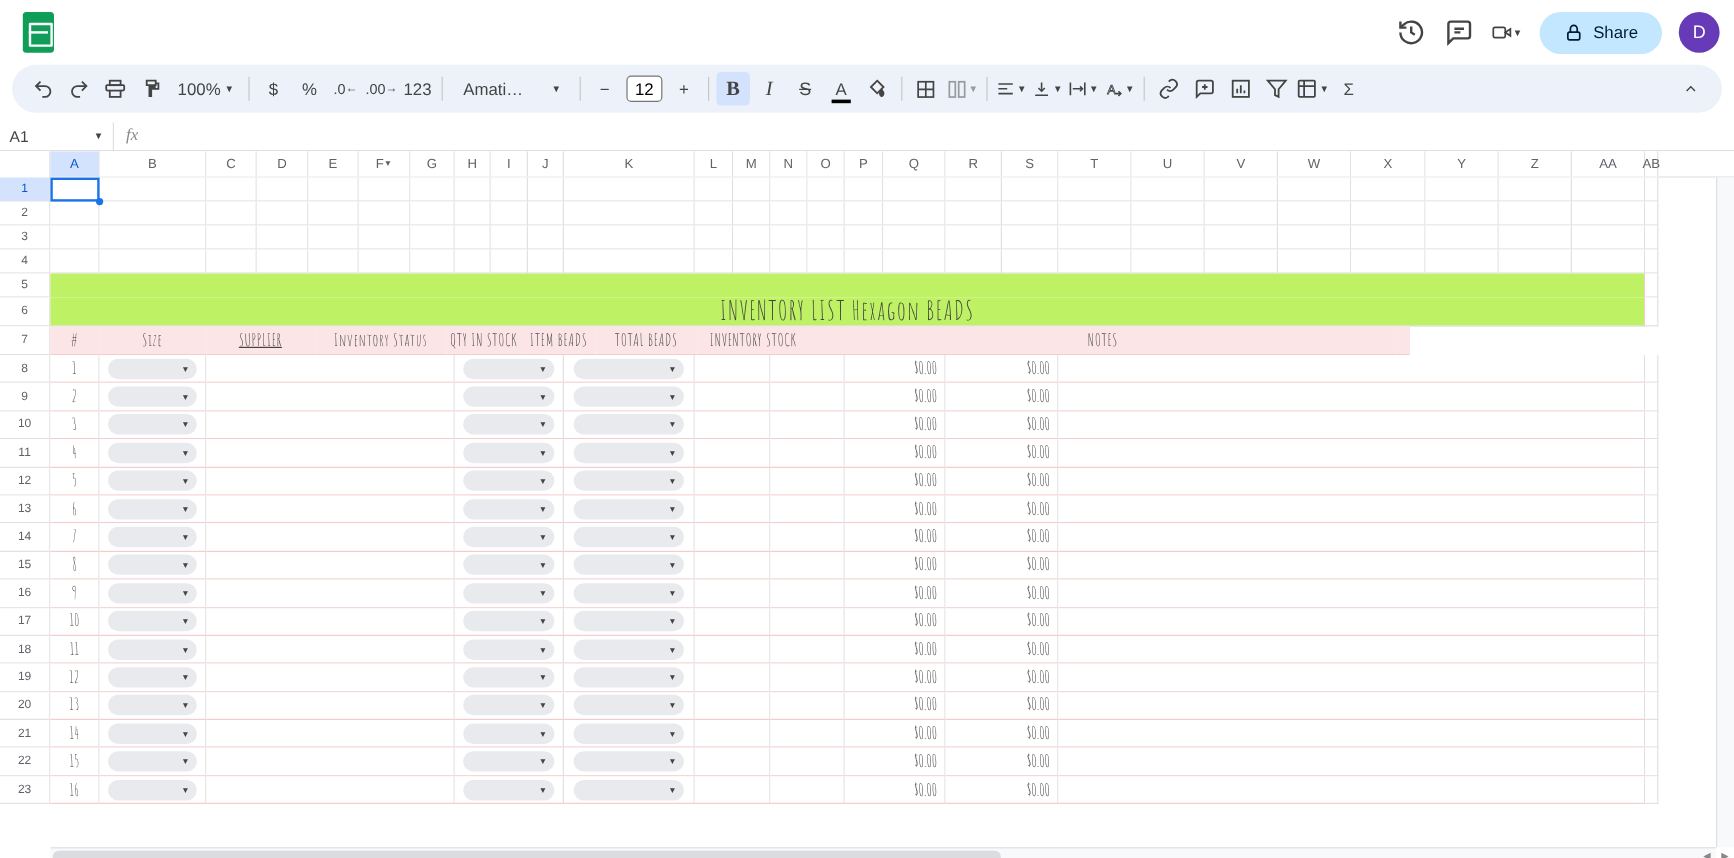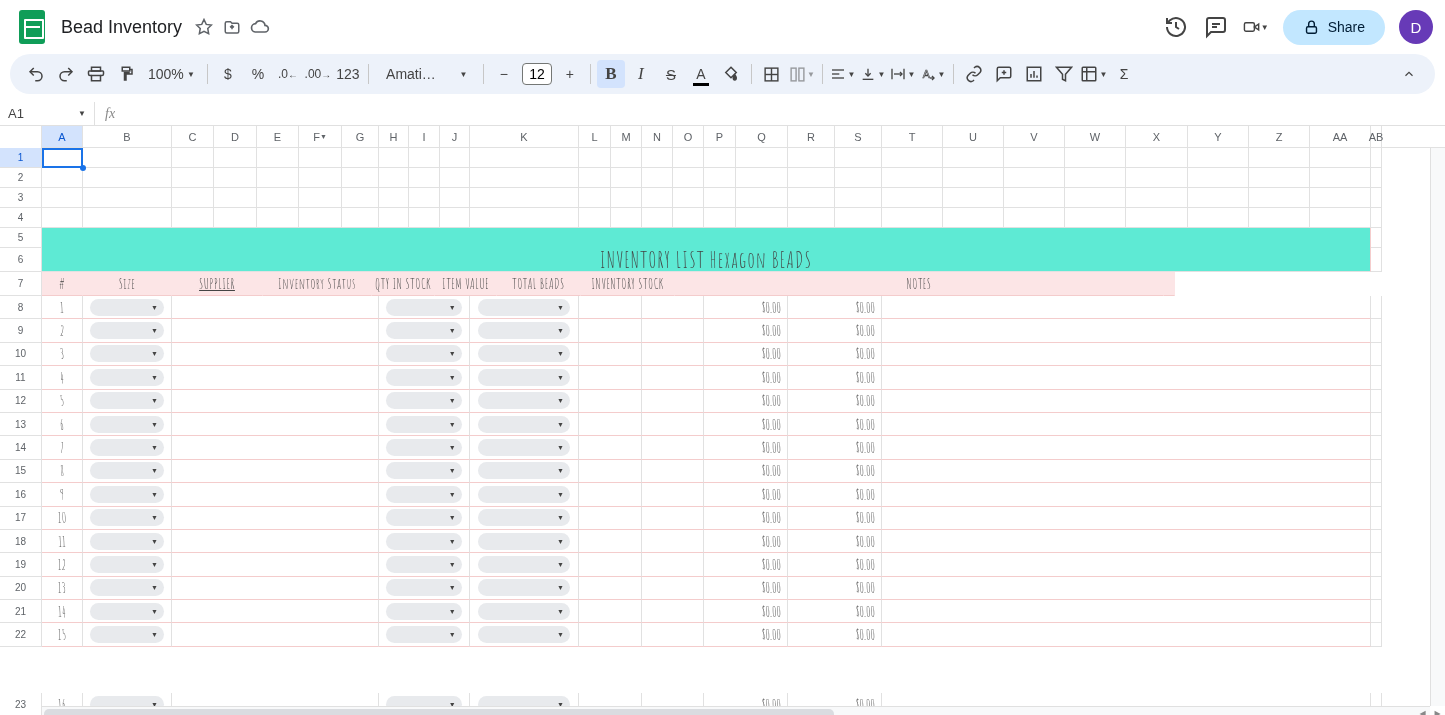--- a/index.html
+++ b/index.html
@@ -47,21 +47,21 @@
 .corner { width: 42px; height: 22px; border-right: 1px solid #e1e1e1; background: #fff; }
 .colh { display: flex; align-items: center; justify-content: center; font-size: 11px; color: #5f6368; border-right: 1px solid #e1e1e1; background: #fff; }
 .colh.sel { background: #d3e3fd; color: #0b57d0; }
 
 .rows { position: relative; }
 .row { display: flex; height: 20px; }
 .rowh { width: 42px; display: flex; align-items: center; justify-content: center; font-size: 10px; color: #5f6368; border-right: 1px solid #e1e1e1; border-bottom: 1px solid #e1e1e1; background: #fff; }
 .rowh.sel { background: #d3e3fd; color: #0b57d0; }
 .cell { border-right: 1px solid #e1e1e1; border-bottom: 1px solid #e1e1e1; display: flex; align-items: center; padding: 0 3px; font-size: 11px; background: #fff; }
 .row.tall { height: 24px; }
-.title-cell { background: #5eead4; font-family: 'Amatic SC', cursive; font-size: 22px; letter-spacing: 1px; display: flex; align-items: center; border-right: 1px solid #f4cccc; }
+.title-cell { background: #bef264; font-family: 'Amatic SC', cursive; font-size: 22px; letter-spacing: 1px; display: flex; align-items: center; border-right: 1px solid #f4cccc; }
 .header-cell { background: #fce5e6; font-family: 'Amatic SC', cursive; font-size: 14px; letter-spacing: 0.5px; justify-content: center; color: #444; border-right: 1px solid #fce5e6; border-bottom: 1px solid #f4cccc; }
 .data-cell { border-bottom: 1px solid #f4cccc; font-family: 'Amatic SC', cursive; font-size: 14px; }
 .num-cell { justify-content: center; }
 .chip { width: 90%; max-width: 90px; height: 17px; background: #e8eaed; border-radius: 9px; display: flex; align-items: center; justify-content: flex-end; padding-right: 6px; margin: 0 auto; cursor: pointer; }
 .chip-arrow { font-size: 7px; }
 .money { justify-content: flex-end; padding-right: 6px; font-family: 'Amatic SC', cursive; font-size: 14px; color: #222; }
 
 .selected-cell-outline { position: absolute; top: 22px; left: 42px; width: 41px; height: 20px; border: 2px solid #1a73e8; pointer-events: none; z-index: 5; }
 .selected-cell-handle { position: absolute; top: 39px; left: 80px; width: 6px; height: 6px; background: #1a73e8; border-radius: 50%; z-index: 6; }
 
@@ -71,39 +71,20 @@
 .nav-arrows { position: absolute; bottom: 0; right: 0; height: 14px; width: 30px; display: flex; font-size: 8px; align-items: center; justify-content: space-around; color: #888; }
 </style>
 </head>
 <body>
 
 <div class="titlebar">
   <div class="logo">
       <div class="logo-inner"></div>
     </div>
   <div class="title-col">
-    <div class="title-row">
-      <span class="doc-title">Bead Inventory</span>
-      <span class="title-icon">
-        <svg width="18" height="18" viewBox="0 0 24 24" fill="none" stroke="currentColor" stroke-width="2">
-            <polygon points="12 2 15 8.5 22 9.3 17 14 18.2 21 12 17.8 5.8 21 7 14 2 9.3 9 8.5"></polygon>
-          </svg>
-      </span>
-      <span class="title-icon">
-        <svg width="18" height="18" viewBox="0 0 24 24" fill="none" stroke="currentColor" stroke-width="2">
-            <path d="M3 7v11a2 2 0 0 0 2 2h14a2 2 0 0 0 2-2V9a2 2 0 0 0-2-2h-7l-2-2H5a2 2 0 0 0-2 2z"></path>
-            <path d="M12 10v5M9.5 12.5L12 10l2.5 2.5"></path>
-          </svg>
-      </span>
-      <span class="title-icon">
-        <svg width="20" height="20" viewBox="0 0 24 24" fill="none" stroke="currentColor" stroke-width="2">
-            <path d="M18 18a4 4 0 0 0 0-8 6 6 0 0 0-11.3-2A5 5 0 0 0 7 18h11z"></path>
-          </svg>
-      </span>
-    </div>
   </div>
   <div class="title-spacer"></div>
   <div class="header-right">
     <span class="hdr-icon">
       <svg width="24" height="24" viewBox="0 0 24 24" fill="none" stroke="currentColor" stroke-width="2">
           <path d="M3 12a9 9 0 1 0 3-6.7L3 8"></path>
           <polyline points="3 3 3 8 8 8"></polyline>
           <polyline points="12 7 12 12 15 14"></polyline>
         </svg>
     </span>
@@ -459,21 +440,21 @@
         <div class="cell title-cell" style="width: 1329px; justify-content: center;">INVENTORY LIST Hexagon BEADS</div>
         <div class="cell " style="width: 11px;"></div>
       </div>
       <div class="row tall">
         <div class="rowh">7</div>
         <div class="cell header-cell" style="width: 41px;">#</div>
         <div class="cell header-cell" style="width: 89px;">Size</div>
         <div class="cell header-cell" style="width: 91px; text-decoration: underline;">SUPPLIER</div>
         <div class="cell header-cell" style="width: 109px;">Inventory Status</div>
         <div class="cell header-cell" style="width: 63px;">QTY IN STOCK</div>
-        <div class="cell header-cell" style="width: 62px;">ITEM VALUE</div>
+        <div class="cell header-cell" style="width: 62px;">ITEM BEADS</div>
         <div class="cell header-cell" style="width: 84px;">TOTAL BEADS</div>
         <div class="cell header-cell" style="width: 94px;">INVENTORY STOCK</div>
         <div class="cell header-cell" style="width: 489px;">NOTES</div>
         <div class="cell header-cell" style="width: 11px;"></div>
       </div>
       <div class="row" style="height: 23.4px;">
         <div class="rowh">8</div>
         <div class="cell data-cell num-cell" style="width: 41px;">1</div>
         <div class="cell data-cell" style="width: 89px;">
           <div class="chip" style="max-width: 75px;">
@@ -855,21 +836,21 @@
             <span class="chip-arrow">▼</span>
           </div>
         </div>
         <div class="cell data-cell" style="width: 63px;"></div>
         <div class="cell data-cell" style="width: 62px;"></div>
         <div class="cell data-cell money" style="width: 84px;">$0.00</div>
         <div class="cell data-cell money" style="width: 94px;">$0.00</div>
         <div class="cell data-cell" style="width: 489px;"></div>
         <div class="cell " style="width: 11px;"></div>
       </div>
-      <div class="row" style="height: 23.4px; margin-top: 46px;">
+      <div class="row" style="height: 23.4px;">
         <div class="rowh">23</div>
         <div class="cell data-cell num-cell" style="width: 41px;">16</div>
         <div class="cell data-cell" style="width: 89px;">
           <div class="chip" style="max-width: 75px;">
             <span class="chip-arrow">▼</span>
           </div>
         </div>
         <div class="cell data-cell" style="width: 207px;"></div>
         <div class="cell data-cell" style="width: 91px;">
           <div class="chip" style="max-width: 130px;">

